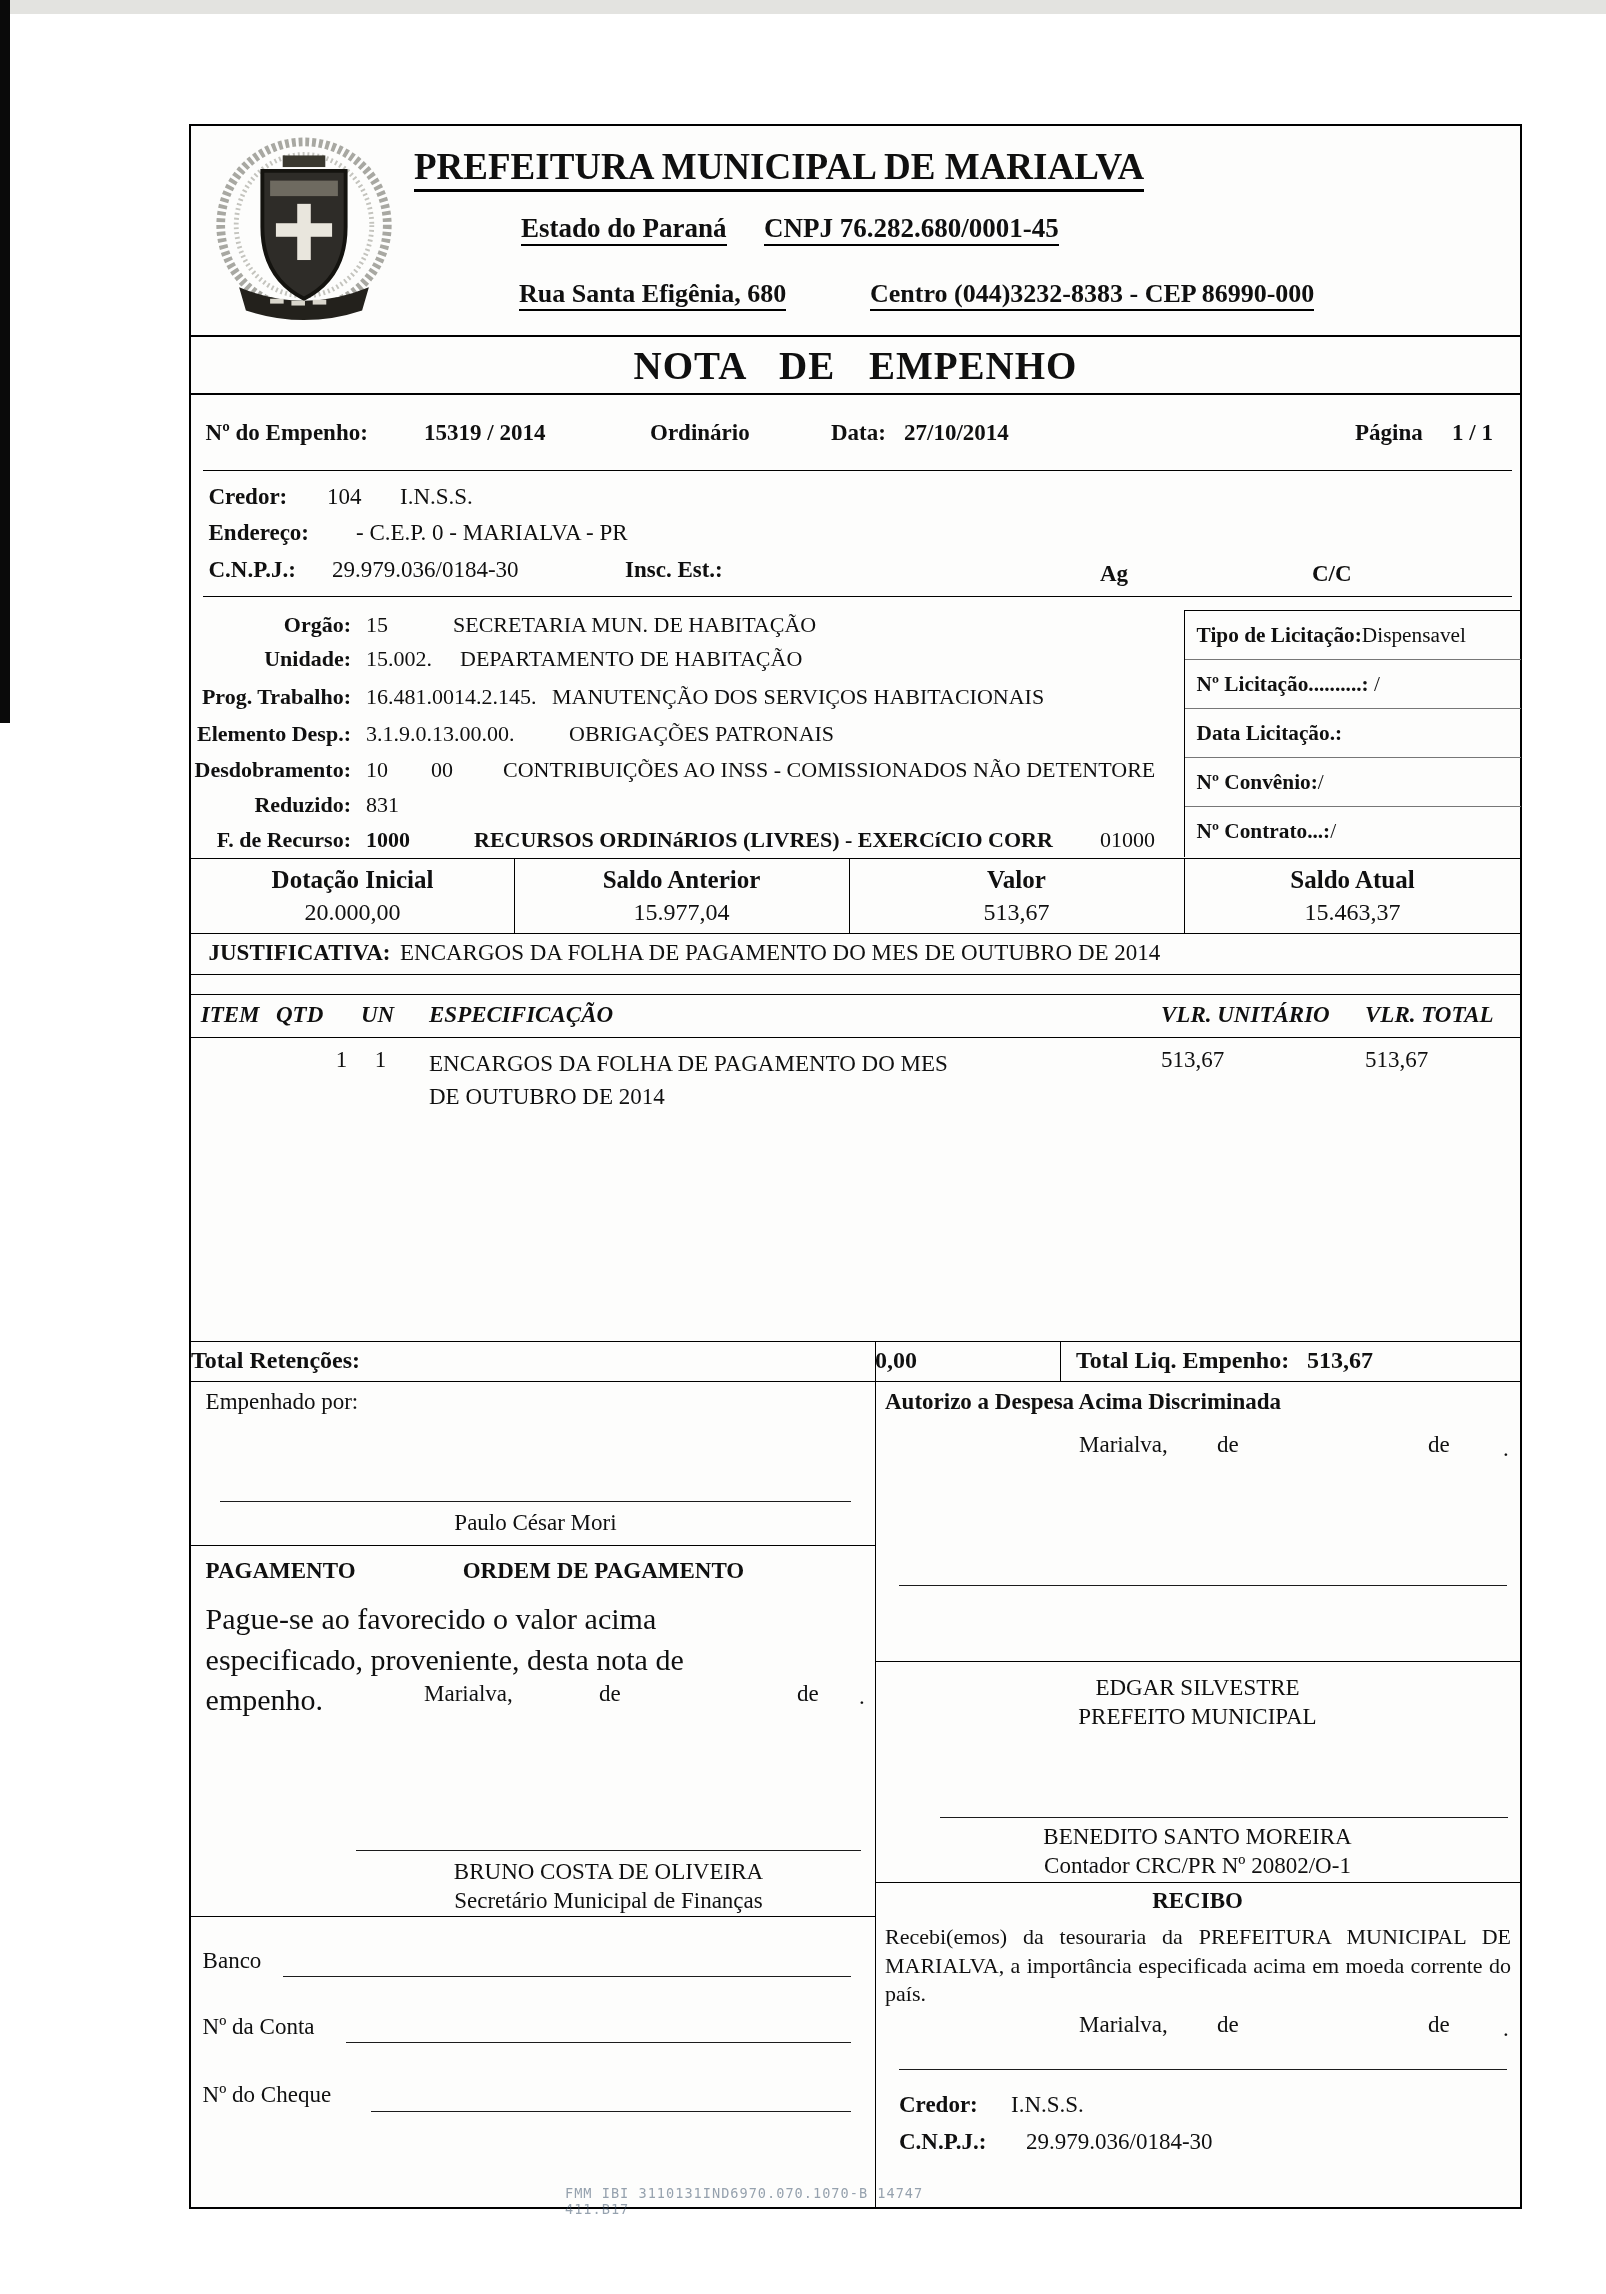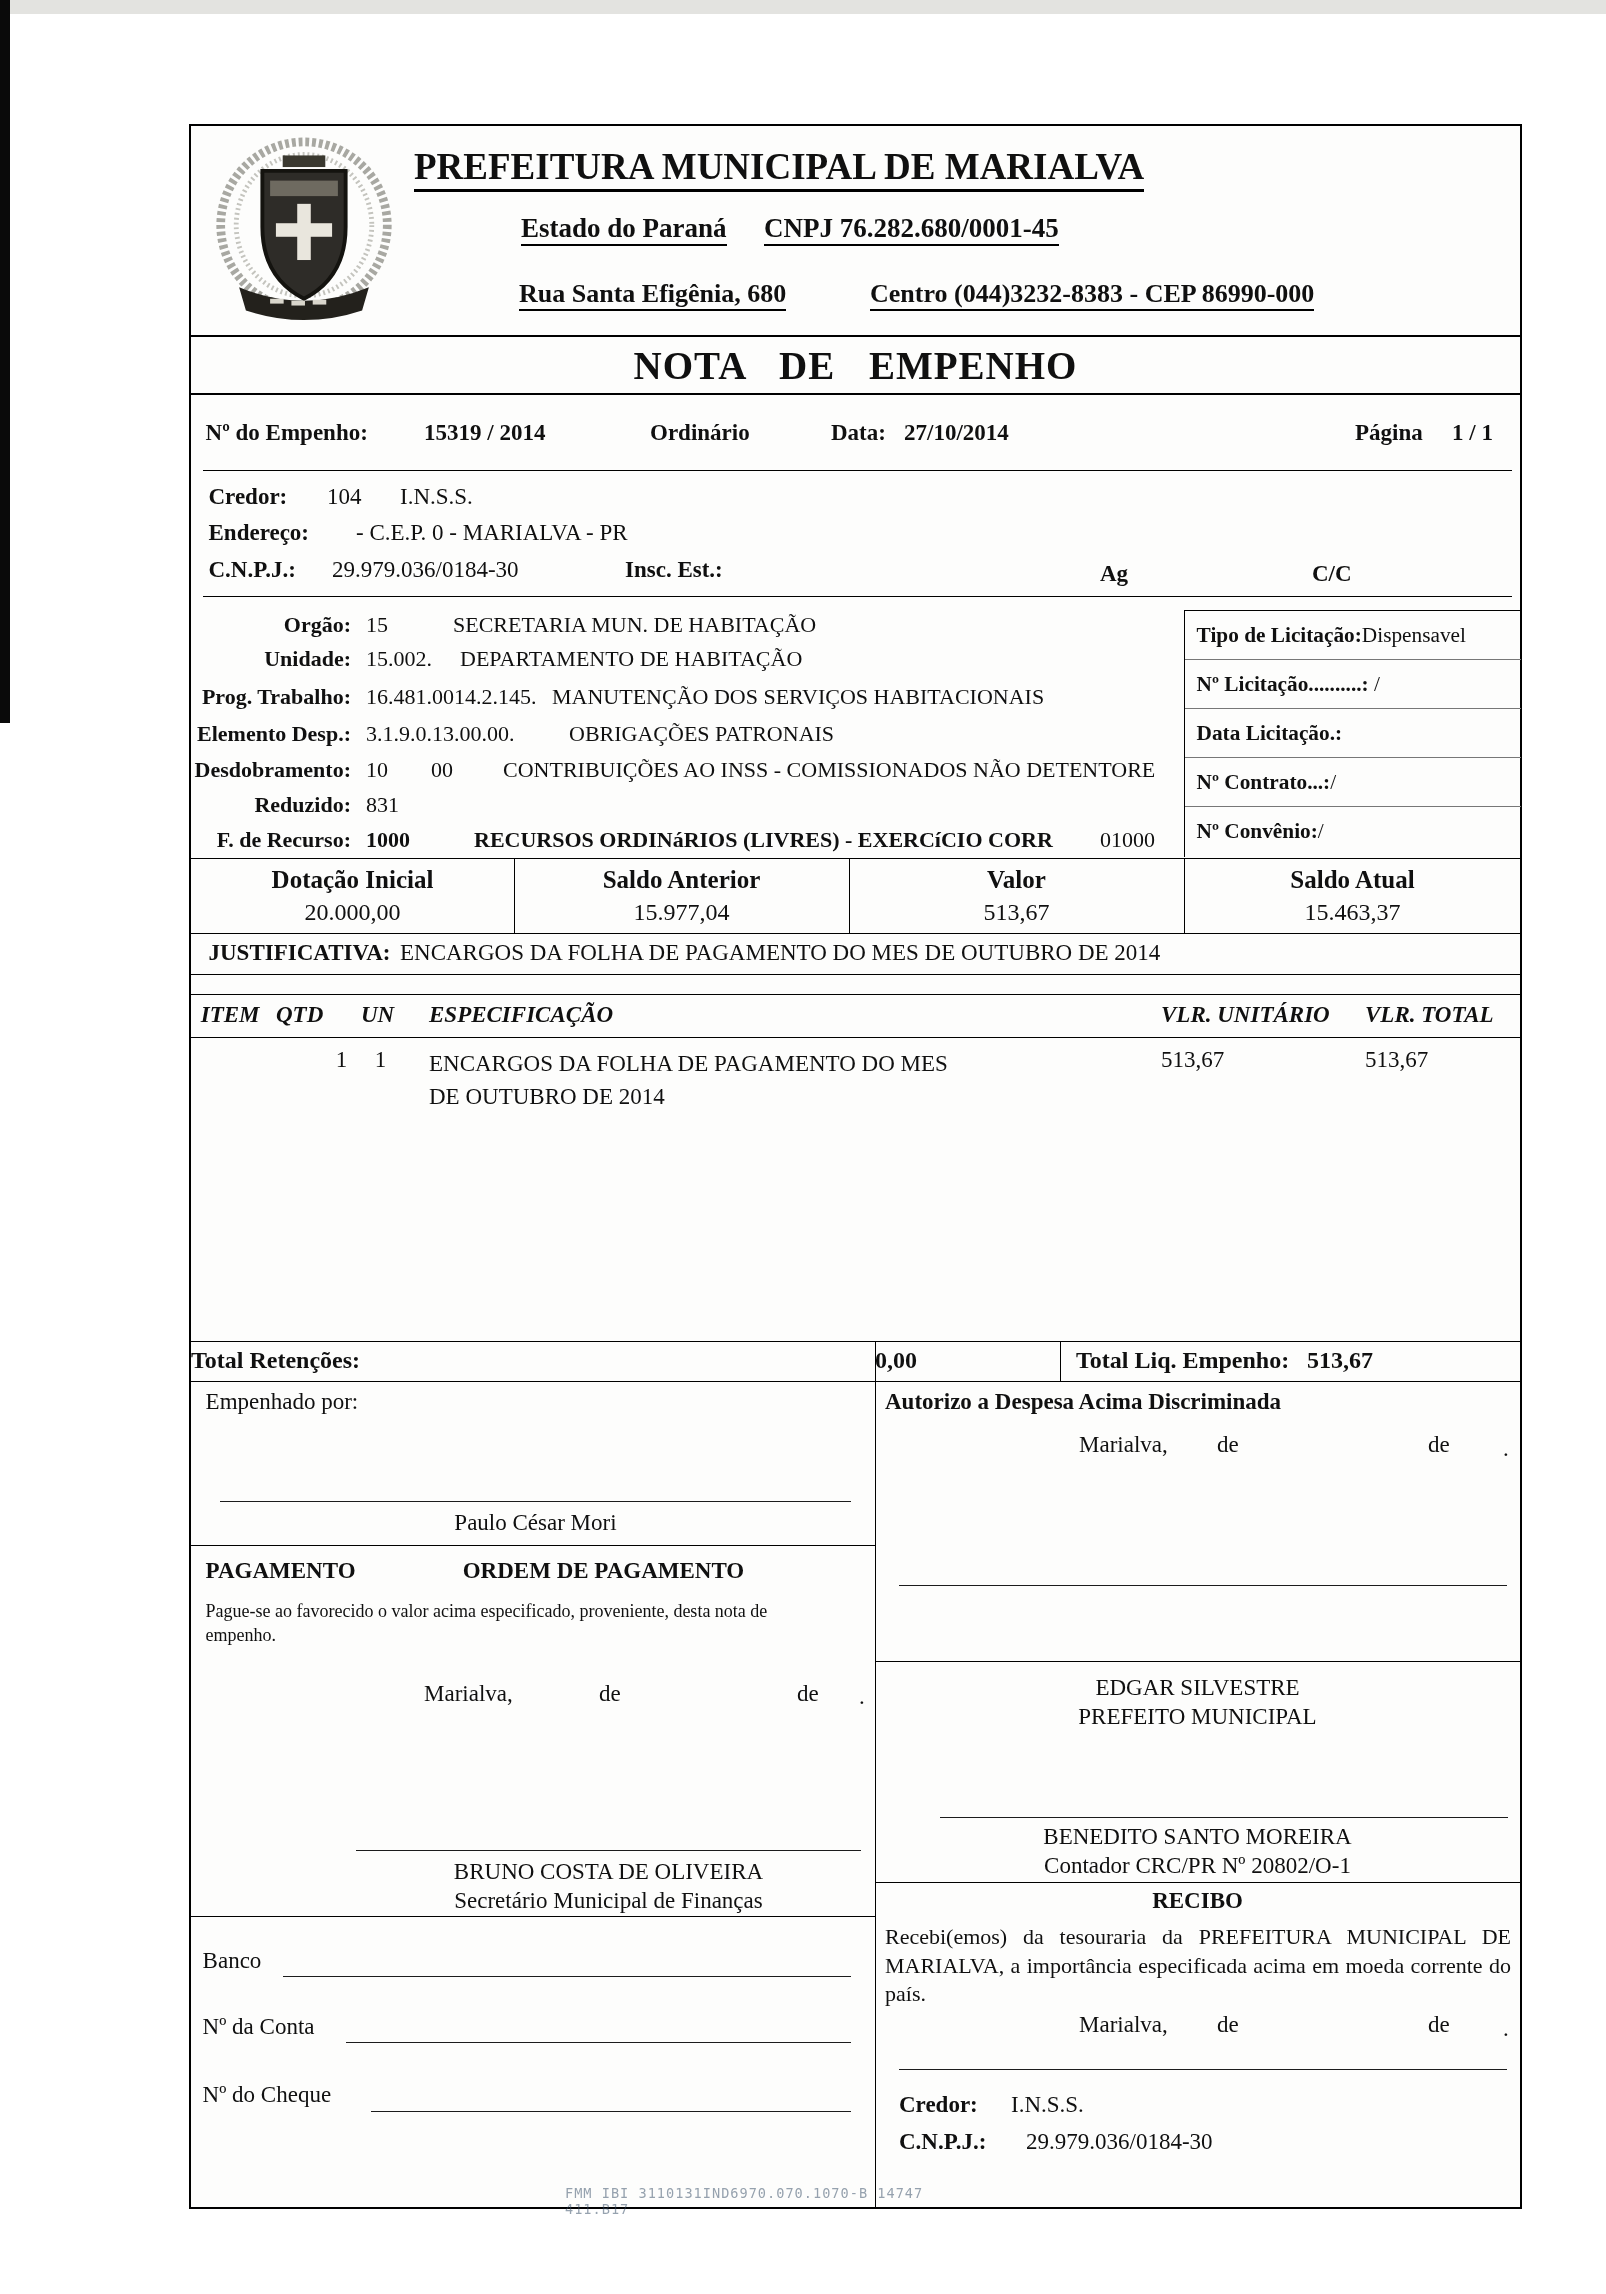--- a/index.html
+++ b/index.html
@@ -162,24 +162,24 @@
     <div class="lic-row">
       <span class="b">Tipo de Licitação:</span><span>Dispensavel</span>
     </div>
     <div class="lic-row">
       <span class="b">Nº Licitação..........:</span> <span>/</span>
     </div>
     <div class="lic-row">
       <span class="b">Data Licitação.:</span>
     </div>
     <div class="lic-row">
+      <span class="b">Nº Convênio:</span><span>/</span>
+    </div>
+    <div class="lic-row">
       <span class="b">Nº Contrato...:</span><span>/</span>
-    </div>
-    <div class="lic-row">
-      <span class="b">Nº Convênio:</span><span>/</span>
     </div>
   </div>
 
   <div class="hline" style="left:0;right:0;top:732px;"></div>
   <div class="hline" style="left:0;right:0;top:807px;"></div>
   <div class="vline" style="left:323px;top:732px;height:76px;"></div>
   <div class="vline" style="left:658px;top:732px;height:76px;"></div>
   <div class="vline" style="left:993px;top:732px;height:76px;"></div>
   <div class="val-col" style="left:0;width:323px;">
     <span class="val-lbl">Dotação Inicial</span>
@@ -232,21 +232,21 @@
 
   <div class="vline" style="left:684px;top:1215px;height:867px;"></div>
 
   <span class="abs" style="left:14.6px;top:1263px;">Empenhado por:</span>
   <div class="sig" style="left:29px;top:1375px;width:631px;"></div>
   <span class="abs ctr" style="left:29px;top:1384px;width:631px;">Paulo César Mori</span>
   <div class="hline" style="left:0;top:1419px;width:684px;"></div>
 
   <span class="abs b" style="left:14.6px;top:1432px;">PAGAMENTO</span>
   <span class="abs b ctr" style="left:194px;top:1432px;width:437px;">ORDEM DE PAGAMENTO</span>
-  <span class="abs" style="left:14.6px;top:1473px;width:602px;line-height:1.35;font-size:18px;">Pague-se ao favorecido o valor acima especificado, proveniente, desta nota de empenho.</span>
+  <span class="abs" style="left:14.6px;top:1473px;width:602px;line-height:1.35;font-size:30px;">Pague-se ao favorecido o valor acima especificado, proveniente, desta nota de empenho.</span>
   <span class="abs" style="left:233px;top:1555px;">Marialva,</span>
   <span class="abs" style="left:408px;top:1555px;">de</span>
   <span class="abs" style="left:606px;top:1555px;">de</span>
   <span class="abs" style="left:668px;top:1558px;">.</span>
   <div class="sig" style="left:165px;top:1724px;width:505px;"></div>
   <span class="abs ctr" style="left:165px;top:1733px;width:505px;">BRUNO COSTA DE OLIVEIRA</span>
   <span class="abs ctr" style="left:165px;top:1762px;width:505px;">Secretário Municipal de Finanças</span>
   <div class="hline" style="left:0;top:1790px;width:684px;"></div>
 
   <span class="abs" style="left:11.6px;top:1822px;">Banco</span>

